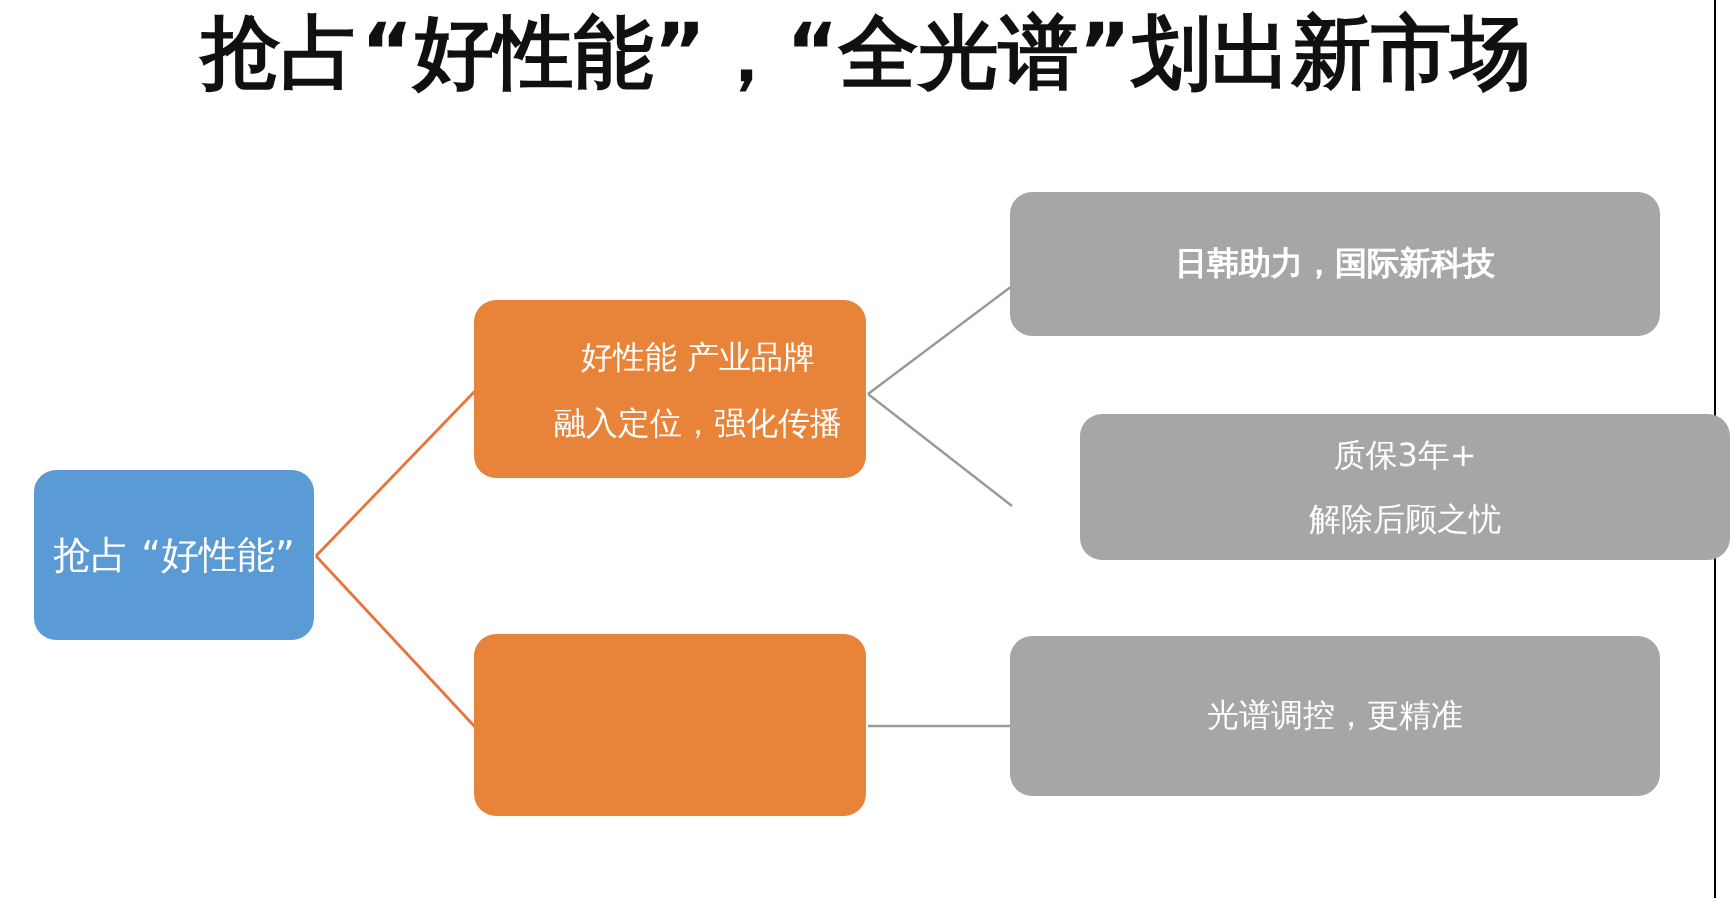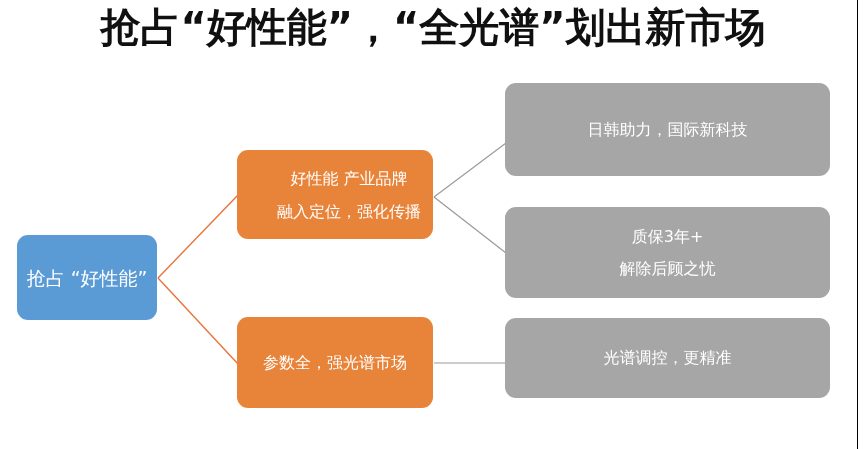--- a/index.html
+++ b/index.html
@@ -87,22 +87,22 @@
     height: 91px;
   }
   .branch-node .line { line-height: 33px; }
 
   .leaf-node {
     background: #A6A6A6;
     left: 505px;
     width: 325px;
     font-size: 16px;
   }
-  #leaf-node-1 { top: 83px; height: 93px; }
-  #leaf-node-2 { top: 207px; height: 91px; }
+  #leaf-node-1 { top: 96px; height: 72px; font-weight: bold; }
+  #leaf-node-2 { top: 207px; height: 73px; margin-left: 35px; }
   #leaf-node-3 { top: 318px; height: 80px; }
   .leaf-node .line { line-height: 32px; }
 
   #connectors {
     position: absolute;
     left: 0;
     top: 0;
     width: 866px;
     height: 449px;
     pointer-events: none;
@@ -128,21 +128,20 @@
   <div id="root-node" class="node">
     <span class="line">抢占 “好性能”</span>
   </div>
 
   <div id="branch-node-1" class="node branch-node">
     <span class="line">好性能  产业品牌</span>
     <span class="line">融入定位，强化传播</span>
   </div>
 
   <div id="branch-node-2" class="node branch-node">
-    <span class="line">参数全，强光谱市场</span>
   </div>
 
   <div id="leaf-node-1" class="node leaf-node">
     <span class="line">日韩助力，国际新科技</span>
   </div>
 
   <div id="leaf-node-2" class="node leaf-node">
     <span class="line">质保3年+</span>
     <span class="line">解除后顾之忧</span>
   </div>

